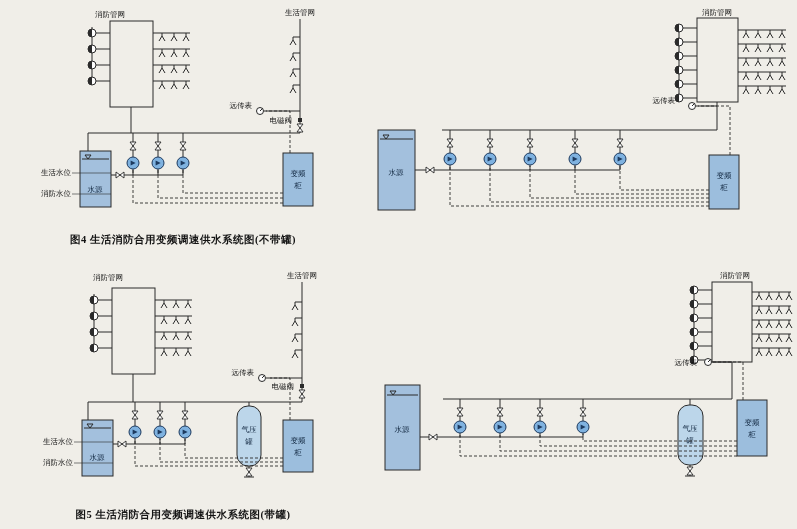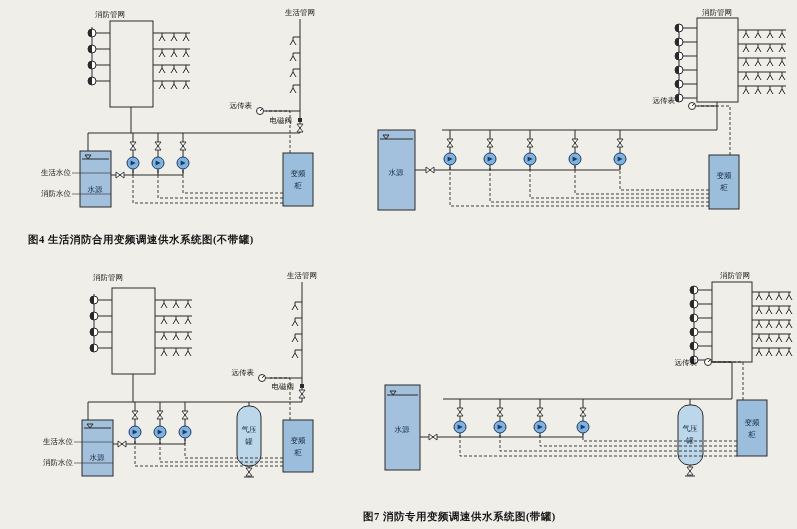--- a/index.html
+++ b/index.html
@@ -4,21 +4,21 @@
 <style>
   * { box-sizing: border-box; }
   html,body { margin:0; padding:0; background:#ffffff; }
   .page {
     position:relative; width:797px; height:529px;
     background:var(--page-bg,#f0eee8); overflow:hidden;
     font-family:"Liberation Sans", sans-serif;
   }
   .panel { position:absolute; }
   .caption {
-    text-align:left; font-family:"Liberation Serif", serif;
+    text-align:center; font-family:"Liberation Serif", serif;
     font-weight:bold; font-size:10.5px; color:#141414; letter-spacing:.5px;
     margin-top:2px; white-space:nowrap;
   }
   svg { display:block; }
   text.lbl  { font-family:"Liberation Sans",sans-serif; font-size:7.5px; fill:#141414; }
   text.inlbl{ font-family:"Liberation Sans",sans-serif; font-size:7.5px; fill:#10263f; }
   .pipe  { stroke:var(--line,#2a2a2a); stroke-width:1; fill:none; }
   .thin  { stroke-width:.6; }
   .shaft { fill:none; stroke:var(--line,#2a2a2a); stroke-width:1; }
   .tank  { fill:var(--tank,#a3c0dd);  stroke:var(--line,#2a2a2a); stroke-width:1; }
@@ -250,20 +250,21 @@
       <text class="inlbl" x="221" y="178" text-anchor="middle">罐</text>
       <use href="#sym-valveV" x="221" y="206"></use>
       <rect class="cab" x="255" y="154" width="30" height="52"></rect>
       <text class="inlbl" x="270" y="177" text-anchor="middle">变频</text>
       <text class="inlbl" x="270" y="189" text-anchor="middle">柜</text>
       <path class="dash" d="M255,192 H157 V173"></path>
       <path class="dash" d="M255,196 H132 V173"></path>
       <path class="dash" d="M255,200 H107 V173"></path>
       <path class="dash" d="M262,154 V112 H242"></path>
     </svg>
+    <div class="caption">图5 生活消防合用变频调速供水系统图(带罐)</div>
   </div>
 
   <div class="panel" style="left:363px;top:266px;width:432px">
     <svg width="432" height="242" viewBox="0 0 432 242">
       <text class="lbl" x="372" y="12" text-anchor="middle">消防管网</text>
       <rect class="shaft" x="349" y="16" width="40" height="80"></rect>
       <path class="pipe" d="M331,20 V94 M331,24 H349 M331,38 H349 M331,52 H349 M331,66 H349 M331,80 H349 M331,94 H349"></path>
       <use href="#sym-hyd" x="331" y="24"></use>
         <use href="#sym-hyd" x="331" y="38"></use>
         <use href="#sym-hyd" x="331" y="52"></use>
@@ -318,16 +319,15 @@
       <use href="#sym-valveV" x="327" y="205"></use>
       <rect class="cab" x="374" y="134" width="30" height="56"></rect>
       <text class="inlbl" x="389" y="159" text-anchor="middle">变频</text>
       <text class="inlbl" x="389" y="171" text-anchor="middle">柜</text>
       <path class="dash" d="M374,175 H220 V168"></path>
       <path class="dash" d="M374,180 H177 V168"></path>
       <path class="dash" d="M374,185 H137 V168"></path>
       <path class="dash" d="M374,190 H97 V168"></path>
       <path class="dash" d="M380,134 V96 H349"></path>
     </svg>
-    <div class="caption">图7 消防专用变频调速供水系统图(带罐)</div>
   </div>
 
 </div>
 
 </body></html>

